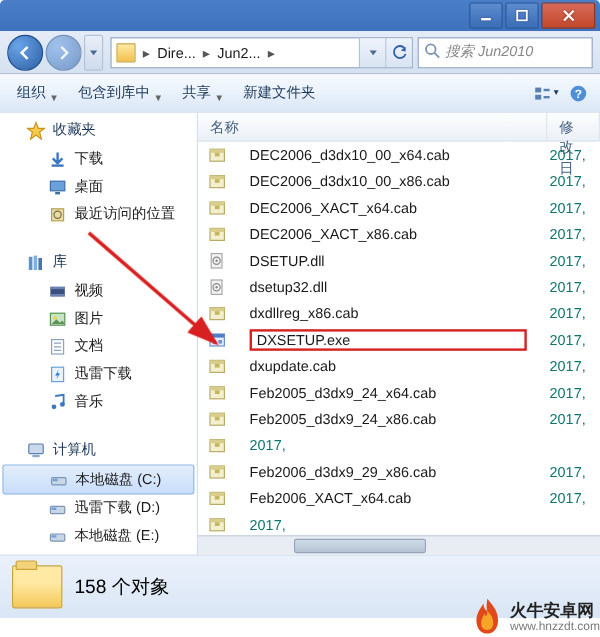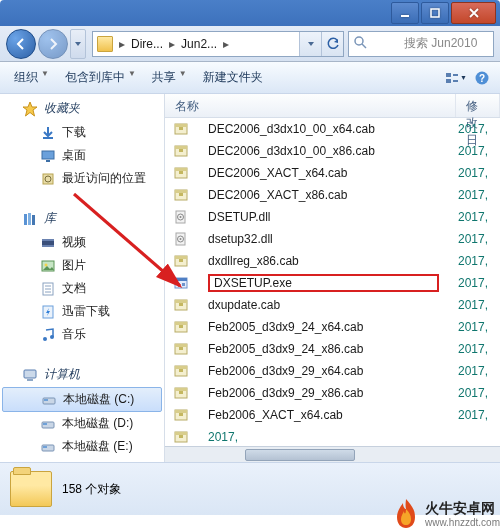--- a/index.html
+++ b/index.html
@@ -20,31 +20,31 @@
   .addr { flex:1; height:26px; background:#fff; border:1px solid #8fa6c2; display:flex; align-items:center; font-size:12px; }
   .addr .folder-ic { width:16px; height:16px; background: linear-gradient(#ffe9a3,#f0c24e); border:1px solid #caa43e; border-radius:1px; margin:0 4px;}
   .crumb { padding: 0 4px; color:#1a1a1a;}
   .crumb-arrow { color:#555; padding:0 2px;}
   .addr-drop, .addr-refresh { width:22px; height:100%; background: linear-gradient(#eef3fb,#d9e4f2); border-left:1px solid #b3c3d9; display:flex;align-items:center;justify-content:center;}
   .searchbox { width:146px; height:26px; background:#fff; border:1px solid #8fa6c2; display:flex; align-items:center; font-size:12px; color:#888;}
   .searchbox .sicon { margin:0 4px;}
 
   
   .toolbar { height: 32px; background: linear-gradient(#f7fbff,#dbe7f6); border-bottom:1px solid #c9d6e9; display:flex; align-items:center; font-size:12px; color:#1e395b; padding:0 6px; }
-  .tool-item { padding: 4px 8px; display:flex; align-items:flex-start; gap:3px; border-radius:2px;}
+  .tool-item { padding: 4px 8px; display:flex; align-items:flex-end; gap:3px; border-radius:2px;}
   .tool-item .dd { font-size:8px; color:#666;}
   .tool-right { margin-left:auto; display:flex; gap:2px;}
   .tool-right .ic { width:24px; height:22px; display:flex; align-items:center; justify-content:center; border:1px solid transparent; border-radius:2px;}
 
   
   .explorer-body { display:flex; height: 368px; }
 
   .side { width: 165px; background:#fff; border-right:1px solid #d6dee9; overflow-y:auto; position:relative;}
   .side::-webkit-scrollbar{width:16px;} .side::-webkit-scrollbar-track{background:#e8edf3;border-left:1px solid #c6d0dd;} .side::-webkit-scrollbar-thumb{background:linear-gradient(#cfdbe8,#b4c2d3);border:1px solid #93a4b9;border-radius:2px;}
-  .side-group-title { font-size:12px; color:#1e395b; padding:6px 6px 4px 22px; display:flex; align-items:center; gap:6px;font-style:italic;}
+  .side-group-title { font-size:12px; color:#1e395b; padding:6px 6px 4px 22px; display:flex; align-items:center; gap:6px;}
   .side-group-title .gicon { width:16px; height:16px; }
   .side-item { font-size:12px; color:#1a1a1a; padding:3px 4px 3px 40px; display:flex; align-items:center; gap:6px; }
   .side-item.selected { background: linear-gradient(#e3eefb,#c9defb); border:1px solid #8ab4e8; border-radius:2px; margin:0 2px; padding-left:38px;}
   .side-item .sicon { width:16px; height:16px; display:inline-block;}
 
   .filepane { flex:1; background:#fff; position:relative; overflow:hidden;}
   .colhead { height:24px; background: linear-gradient(#fdfefe,#ebf0f7); border-bottom:1px solid #d6dee9; display:flex; font-size:12px; color:#456082;}
   .colhead .col { padding:4px 10px; border-right:1px solid #e0e6ef; }
   .col-name { flex:1; }
   .col-date { width:44px;}
@@ -52,21 +52,21 @@
   .filelist::-webkit-scrollbar{width:17px;} .filelist::-webkit-scrollbar-track{background:#e8edf3;border-left:1px solid #c6d0dd;} .filelist::-webkit-scrollbar-thumb{background:linear-gradient(#cfdbe8,#b4c2d3);border:1px solid #93a4b9;border-radius:2px;}
   .row { display:flex; align-items:center; padding:2px 8px; font-size:12px; color:#1a1a1a; gap:19px; height:22px;}
   .row .ficon { width:16px; height:16px; flex-shrink:0;}
   .row .fname { flex:1; white-space:nowrap; overflow:hidden; text-overflow:ellipsis;}
   .row .fdate { width:34px; color:#0f766e; font-size:12px;}
   .row.highlight .fname { border:2px solid #d82020; padding:0 4px; margin:-2px 0; }
   .h-scroll { height:17px; background:#e8edf3; border-top:1px solid #c6d0dd; display:flex; align-items:center;}
   .h-scroll .thumb{ height:12px; background:linear-gradient(#cfdbe8,#b4c2d3); border:1px solid #93a4b9; border-radius:2px; margin-left:80px; width:110px;}
 
   
-  .details { height: 53px; background: linear-gradient(#eaf1fb,#dae6f5); border-top:1px solid #c9d6e9; display:flex; align-items:center; padding:4px 10px; gap:10px; font-size:12px;}
+  .details { height: 53px; background: linear-gradient(#eaf1fb,#dae6f5); border-top:1px solid #c9d6e9; display:flex; align-items:center; padding:4px 10px; gap:10px; font-size:16px;}
   .bigfolder { width:42px; height:36px; background: linear-gradient(#ffe9a3 40%, #f3c858); border:1px solid #caa43e; border-radius:2px; position:relative;}
   .bigfolder::before{content:"";position:absolute;left:2px;top:-5px;width:16px;height:6px;background:#f3d37a;border:1px solid #caa43e;border-radius:2px 2px 0 0;}
 
   
   .redarrow { position:absolute; left:66px; top:186px; pointer-events:none; z-index:50;}
 
   
   .wm { position:absolute; right:0; bottom:2px; display:flex; align-items:flex-end; gap:6px; font-size:12px;}
   .wm .flame { width:26px; height:32px;}
   .wm .txt { line-height:1.2; }
@@ -133,21 +133,21 @@
         </svg>
     </div>
   </div>
   <div class="searchbox">
     <span class="sicon">
       <svg width="14" height="14">
           <circle cx="6" cy="6" r="4" stroke="#7a95b8" fill="none" stroke-width="1.5"></circle>
           <line x1="9" y1="9" x2="13" y2="13" stroke="#7a95b8" stroke-width="1.5"></line>
         </svg>
     </span>
-    <span style="margin-left:33px;">搜索 Jun2010</span>
+    <span style="font-style:italic;">搜索 Jun2010</span>
   </div>
 </div>
 
 <div class="toolbar">
   <div class="tool-item">
       <span>组织</span>
       <span class="dd">▼</span>
     </div>
   <div class="tool-item">
       <span>包含到库中</span>
@@ -279,21 +279,21 @@
               <rect x="2" y="6" width="12" height="6" rx="1" fill="#c9d6e6" stroke="#7a94b5"></rect>
               <rect x="3" y="7" width="4" height="2" fill="#6fa1d8"></rect>
             </svg></span>
           <span>本地磁盘 (C:)</span>
         </div>
         <div class="side-item">
           <span class="sicon"><svg viewBox="0 0 16 16">
               <rect x="2" y="6" width="12" height="6" rx="1" fill="#c9d6e6" stroke="#7a94b5"></rect>
               <rect x="3" y="7" width="4" height="2" fill="#6fa1d8"></rect>
             </svg></span>
-          <span>本地磁盘 (D:)</span>
+          <span>迅雷下载 (D:)</span>
         </div>
         <div class="side-item">
           <span class="sicon"><svg viewBox="0 0 16 16">
               <rect x="2" y="6" width="12" height="6" rx="1" fill="#c9d6e6" stroke="#7a94b5"></rect>
               <rect x="3" y="7" width="4" height="2" fill="#6fa1d8"></rect>
             </svg></span>
           <span>本地磁盘 (E:)</span>
         </div>
       </div>
   </div>
@@ -403,21 +403,20 @@
             </svg></span>
           <span class="fname">Feb2005_d3dx9_24_x86.cab</span>
           <span class="fdate">2017,</span>
         </div>
         <div class="row">
           <span class="ficon"><svg viewBox="0 0 16 16">
               <rect x="2" y="3" width="12" height="10" fill="#f4efcf" stroke="#b8ab66"></rect>
               <rect x="2" y="3" width="12" height="3" fill="#d8cd8b"></rect>
               <rect x="6" y="6" width="4" height="3" fill="#c4b760"></rect>
             </svg></span>
-          <span class="fname">Feb2006_d3dx9_29_x64.cab</span>
           <span class="fdate">2017,</span>
         </div>
         <div class="row">
           <span class="ficon"><svg viewBox="0 0 16 16">
               <rect x="2" y="3" width="12" height="10" fill="#f4efcf" stroke="#b8ab66"></rect>
               <rect x="2" y="3" width="12" height="3" fill="#d8cd8b"></rect>
               <rect x="6" y="6" width="4" height="3" fill="#c4b760"></rect>
             </svg></span>
           <span class="fname">Feb2006_d3dx9_29_x86.cab</span>
           <span class="fdate">2017,</span>

